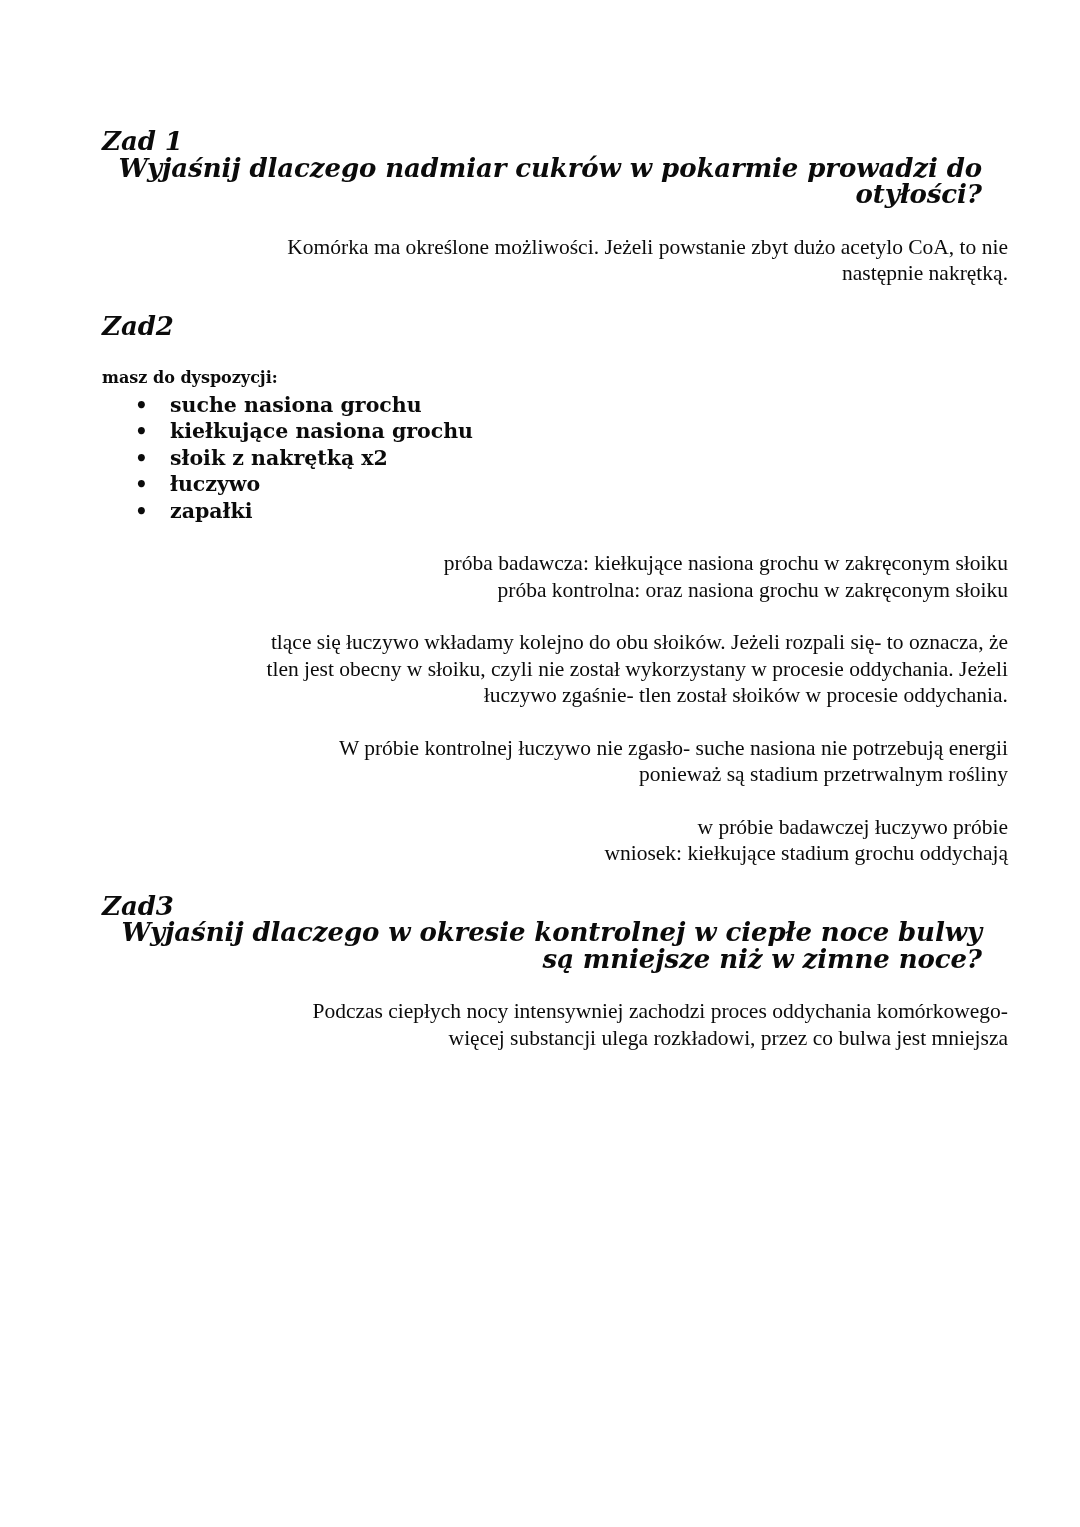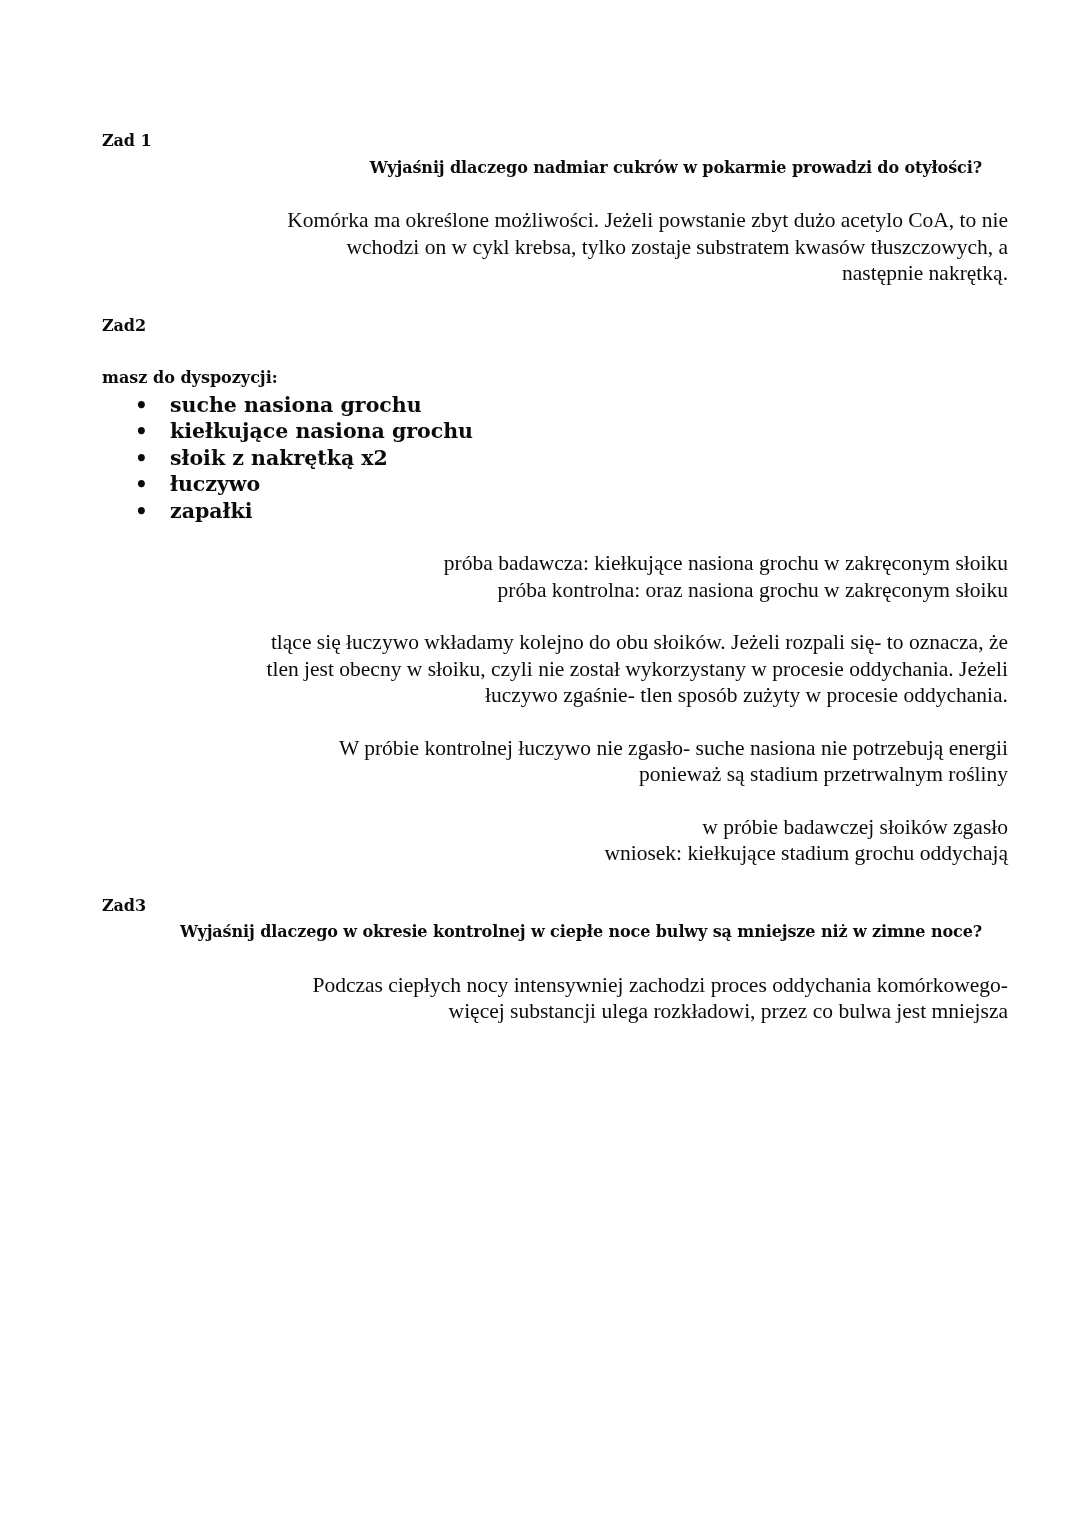--- a/index.html
+++ b/index.html
@@ -25,25 +25,26 @@
     background: #ffffff;
   }
   .doc {
     width: 908px;
   }
   .spacer { height: 26px; }
 
   .heading {
     font-family: "DejaVu Serif", "Liberation Serif", serif;
     font-weight: 700;
-    font-size: 16px;
+    font-size: 26px;
     line-height: 26.5px;
     letter-spacing: -0.1px;
     margin: 0;
     max-width: 880px;
+    font-style: italic;
   }
   .heading .tag { display: block; }
   .heading .question { display: block; text-align: right; }
 
   .para {
     font-size: 21.5px;
     line-height: 26.5px;
     margin: 0;
     max-width: 906px;
     text-align: right;
@@ -87,21 +88,20 @@
 
     <div class="heading">
       <span class="tag">Zad 1</span>
       <span class="question">Wyjaśnij dlaczego nadmiar cukrów w pokarmie prowadzi do otyłości?</span>
     </div>
 
     <div class="spacer"></div>
 
     <p class="para">
       <span class="line">Komórka ma określone możliwości. Jeżeli powstanie zbyt dużo acetylo CoA, to nie</span>
-      <span class="line">wchodzi on w cykl krebsa, tylko zostaje substratem kwasów tłuszczowych, a</span>
       <span class="line">następnie nakrętką.</span>
     </p>
 
     <div class="spacer"></div>
 
     <div class="heading">
       <span class="tag">Zad2</span>
     </div>
 
     <div class="spacer"></div>
@@ -136,34 +136,34 @@
     <p class="para">
       <span class="line">próba badawcza: kiełkujące nasiona grochu w zakręconym słoiku</span>
       <span class="line">próba kontrolna: oraz nasiona grochu w zakręconym słoiku</span>
     </p>
 
     <div class="spacer"></div>
 
     <p class="para">
       <span class="line">tlące się łuczywo wkładamy kolejno do obu słoików. Jeżeli rozpali się- to oznacza, że</span>
       <span class="line">tlen jest obecny w słoiku, czyli nie został wykorzystany w procesie oddychania. Jeżeli</span>
-      <span class="line">łuczywo zgaśnie- tlen sposób zużyty w procesie oddychania.</span>
+      <span class="line">łuczywo zgaśnie- tlen został słoików w procesie oddychania.</span>
     </p>
 
     <div class="spacer"></div>
 
     <p class="para">
       <span class="line">W próbie kontrolnej łuczywo nie zgasło- suche nasiona nie potrzebują energii</span>
       <span class="line">ponieważ są stadium przetrwalnym rośliny</span>
     </p>
 
     <div class="spacer"></div>
 
     <p class="para">
-      <span class="line">w próbie badawczej słoików zgasło</span>
+      <span class="line">w próbie badawczej łuczywo próbie</span>
       <span class="line">wniosek: kiełkujące stadium grochu oddychają</span>
     </p>
 
     <div class="spacer"></div>
 
     <div class="heading">
       <span class="tag">Zad3</span>
       <span class="question">Wyjaśnij dlaczego w okresie kontrolnej w ciepłe noce bulwy są mniejsze niż w zimne noce?</span>
     </div>
 

